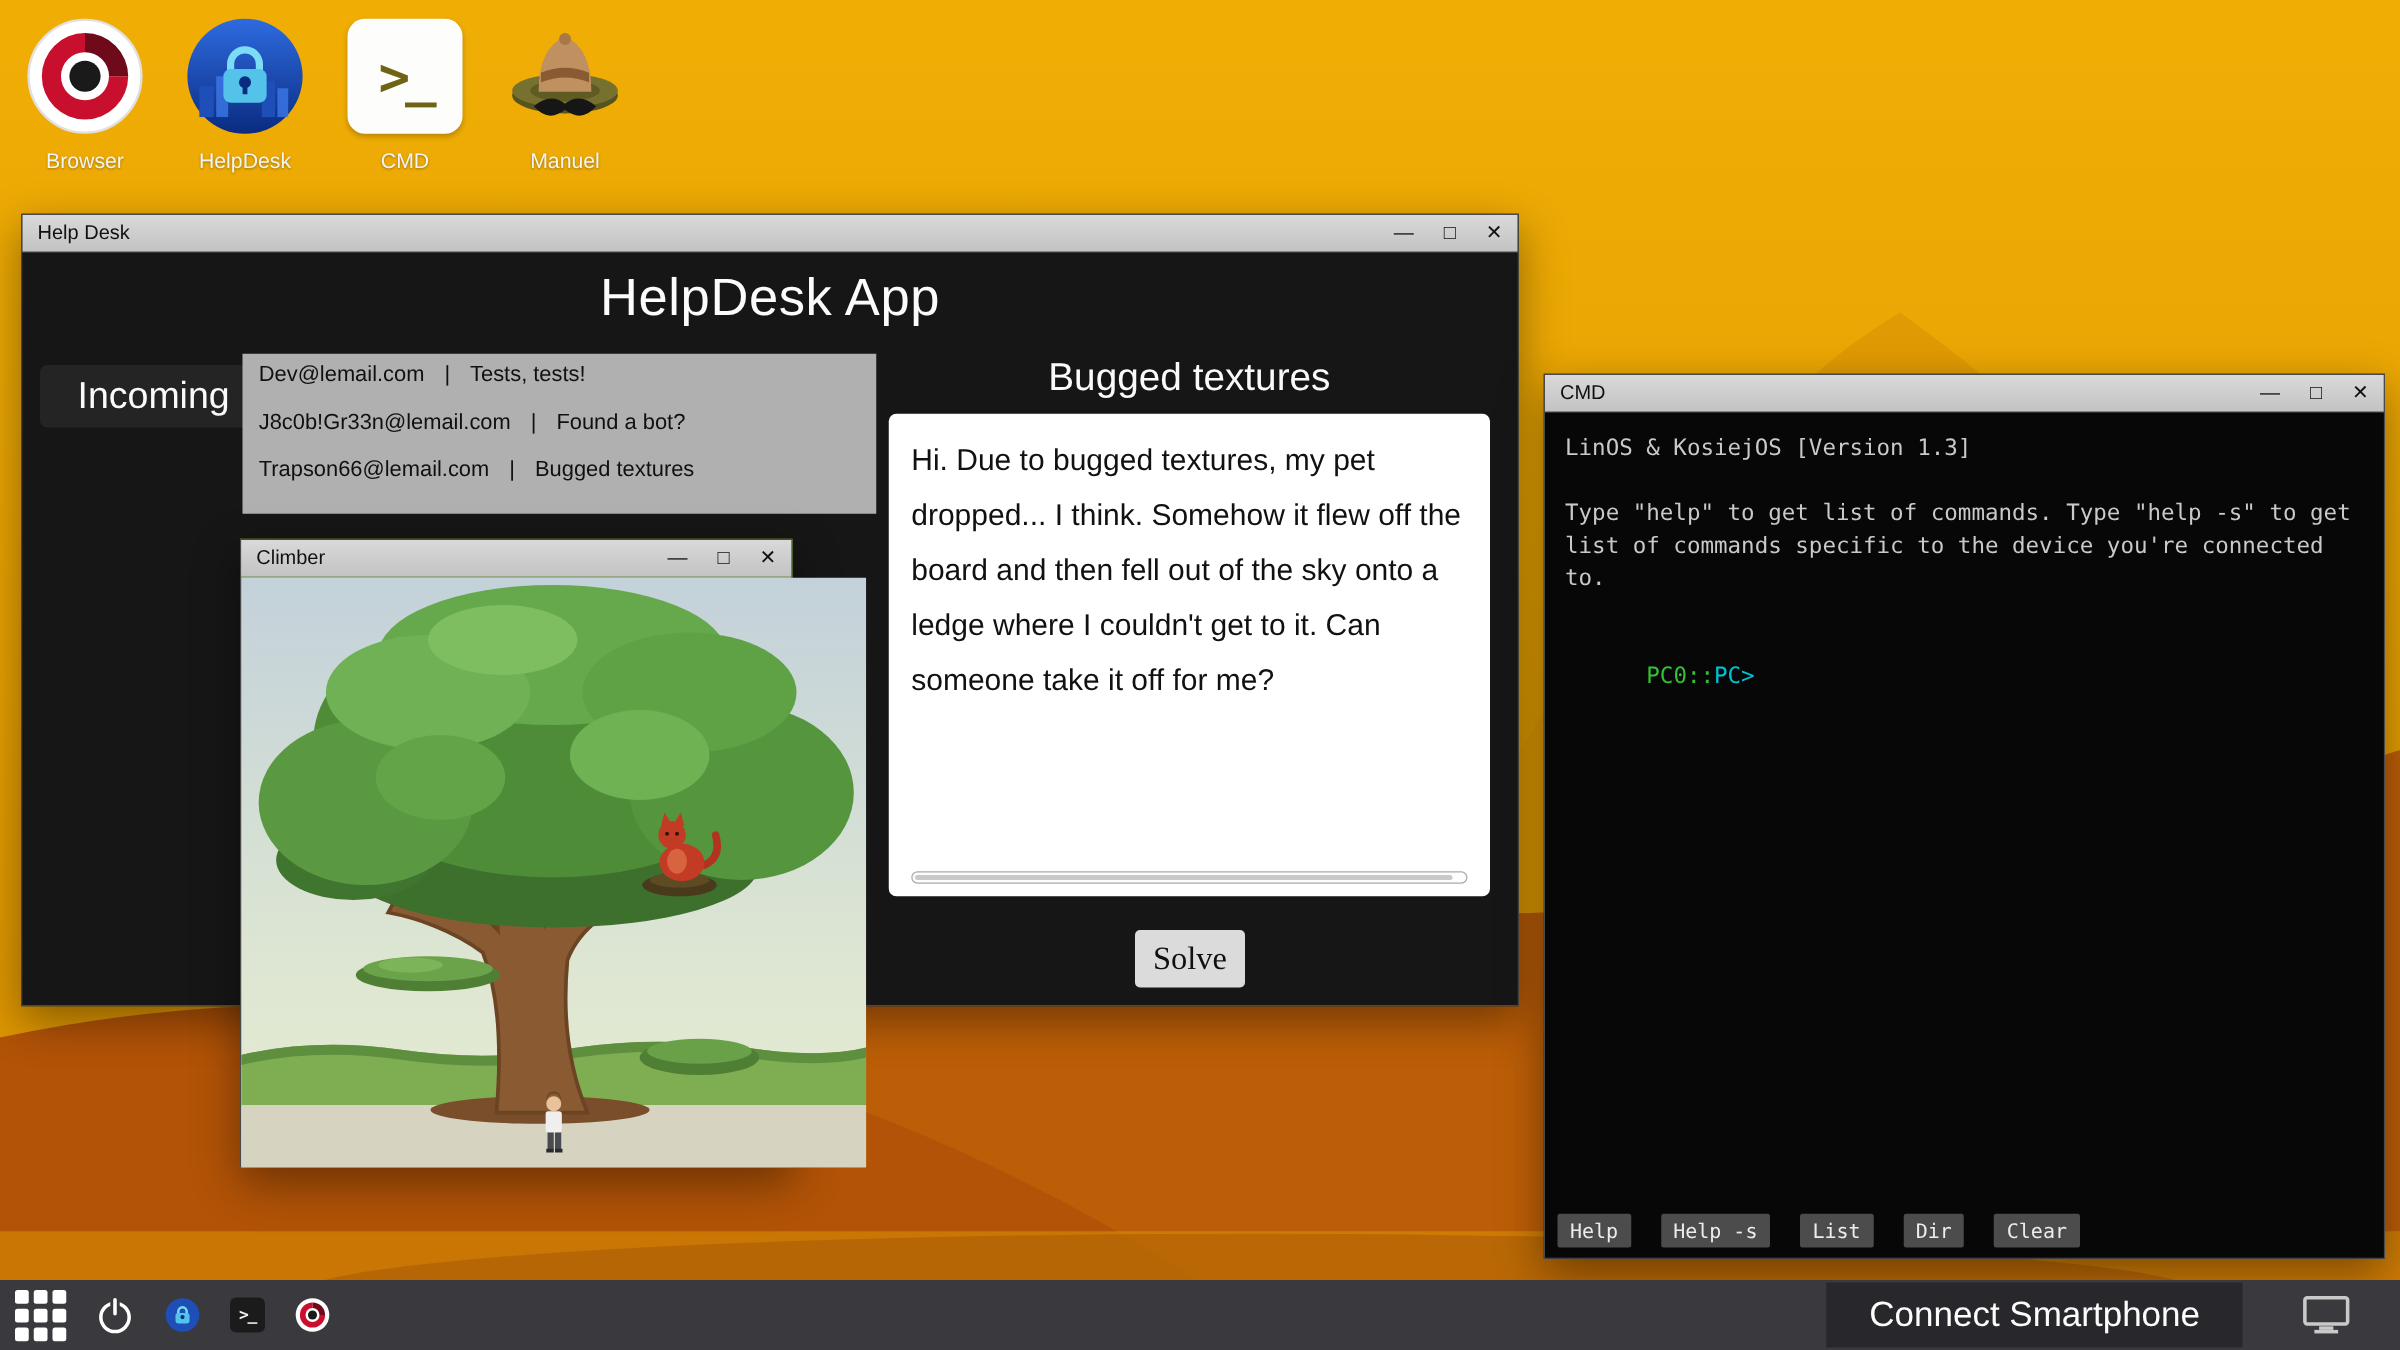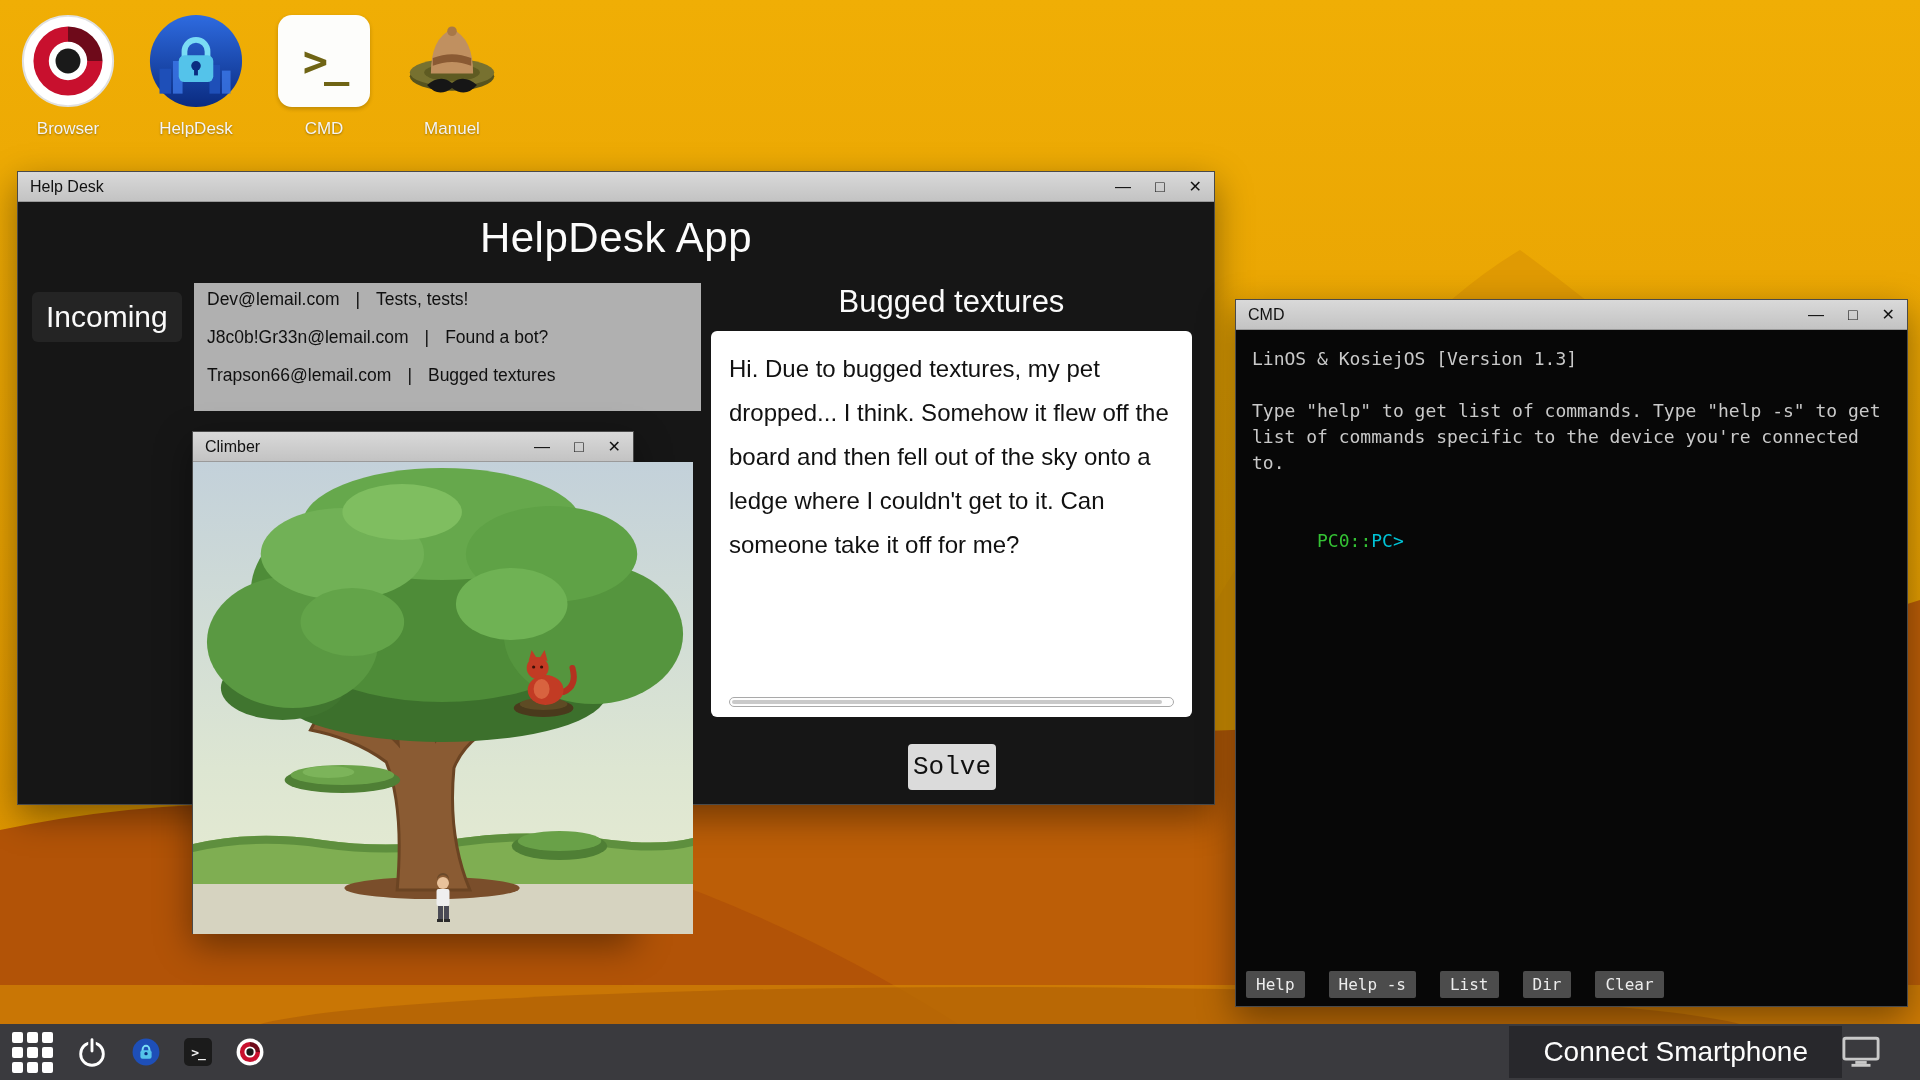--- a/index.html
+++ b/index.html
@@ -21,29 +21,29 @@
   .window{position:absolute;border:1px solid #4a4a4a;box-shadow:0 12px 34px rgba(0,0,0,.4);background:#141414}
   .titlebar{height:30px;background:linear-gradient(#D9D9D9,#C3C3C3);display:flex;align-items:center;padding:0 12px;border-bottom:1px solid #9a9a9a;cursor:default}
   .titlebar .title{font-size:16px;color:#111}
   .controls{margin-left:auto;display:flex;gap:24px;align-items:center}
   .ctrl{font-size:16px;color:#111;line-height:1;cursor:pointer}
 
   
   #helpdesk-window{left:17px;top:171px;width:1198px;height:634px;z-index:10}
   .hd-content{position:absolute;top:30px;left:0;right:0;bottom:0;background:#161616}
   .hd-app-title{position:absolute;top:12px;left:0;width:100%;text-align:center;font-size:42px;color:#FCFCFC;letter-spacing:.5px}
-  .incoming{position:absolute;left:14px;top:90px;font-size:30px;color:#FAFAFA;background:#242424;padding:8px 14px;border-radius:6px}
+  .incoming{position:absolute;left:14px;top:90px;font-size:30px;color:#FAFAFA;background:#242424;padding:8px 30px;border-radius:6px}
   .ticket-list{position:absolute;left:176px;top:81px;width:507px;height:128px;background:#B0B0B0;padding:6px 0}
   .ticket-row{height:38px;display:flex;align-items:flex-start;padding:0 13px;font-size:17.5px;color:#101010;cursor:pointer}
   .ticket-sep{margin:0 16px}
   .ticket-title{position:absolute;left:693px;top:82px;width:481px;text-align:center;font-size:31px;color:#FAFAFA}
   .ticket-body-box{position:absolute;left:693px;top:129px;width:481px;height:386px;background:#FFFFFF;border-radius:6px;padding:16px 18px 30px 18px;font-size:24px;line-height:44px;color:#111}
   .hscroll{position:absolute;left:18px;right:18px;bottom:10px;height:10px;border:1px solid #A9A9A9;border-radius:5px;background:#FDFDFD;cursor:pointer}
   .hscroll .thumb{position:absolute;left:2px;top:2px;height:4px;width:97%;background:#C9C9C9;border-radius:3px}
-  .solve-btn{position:absolute;left:890px;top:542px;width:88px;height:46px;background:#DBDBDB;border:none;border-radius:4px;font-size:26px;color:#101010;font-family:Liberation Mono, monospace;cursor:pointer}
+  .solve-btn{position:absolute;left:890px;top:542px;width:88px;height:46px;background:#DBDBDB;border:none;border-radius:4px;font-size:26px;color:#101010;font-family:Liberation Serif, serif;cursor:pointer}
 
   
   #climber-window{left:192px;top:431px;width:442px;height:503px;z-index:30;background:#84cc16}
   .climber-scene{position:absolute;top:30px;left:0;width:500px;height:472px;display:block;cursor:pointer}
 
   
   #cmd-window{left:1235px;top:299px;width:673px;height:708px;z-index:15}
   .cmd-content{position:absolute;top:30px;left:0;right:0;bottom:0;background:#070707;color:#C9C9C9;font-family:"DejaVu Sans Mono",monospace;font-size:18px;line-height:26px;padding:16px;cursor:text}
   .term-line{white-space:pre-wrap}
   .term-blank{height:26px}
@@ -54,21 +54,21 @@
 
   
   .taskbar{position:absolute;left:0;bottom:0;width:1920px;height:56px;background:#3A3A3E;z-index:50;display:flex;align-items:center;padding:0 40px 0 12px}
   .tb-left{display:flex;align-items:center;gap:22px}
   .grid-icon{display:grid;grid-template-columns:repeat(3,11px);grid-template-rows:repeat(3,11px);gap:4px;cursor:pointer}
   .grid-icon span{background:#FFF;border-radius:2px}
   .power-icon{cursor:pointer;display:flex}
   .tb-app{width:30px;height:30px;display:flex;align-items:center;justify-content:center;cursor:pointer}
   .cmd-mini{width:28px;height:28px;background:#1B1B1B;border-radius:5px;display:flex;align-items:center;justify-content:center}
   .cmd-mini .cmd-glyph-mini{font-family:"DejaVu Sans Mono",monospace;font-weight:bold;font-size:13px;color:#F2F2F2;letter-spacing:-1px}
-  .tb-right{margin-left:auto;display:flex;align-items:center;}
+  .tb-right{margin-left:auto;display:flex;align-items:center;gap:48px}
   .connect-btn{height:52px;padding:0 34px;background:#28282C;border:none;color:#FCFCFC;font-size:28px;font-family:inherit;cursor:pointer}
   .monitor-icon{cursor:pointer;display:flex}
 </style>
 </head>
 <body>
 
 <svg class="desktop-bg" viewBox="0 0 1920 1080" preserveAspectRatio="none">
   <defs>
     <linearGradient id="skyg" x1="0" y1="0" x2="0" y2="1">
       <stop offset="0" stop-color="#F0AE05"></stop>

